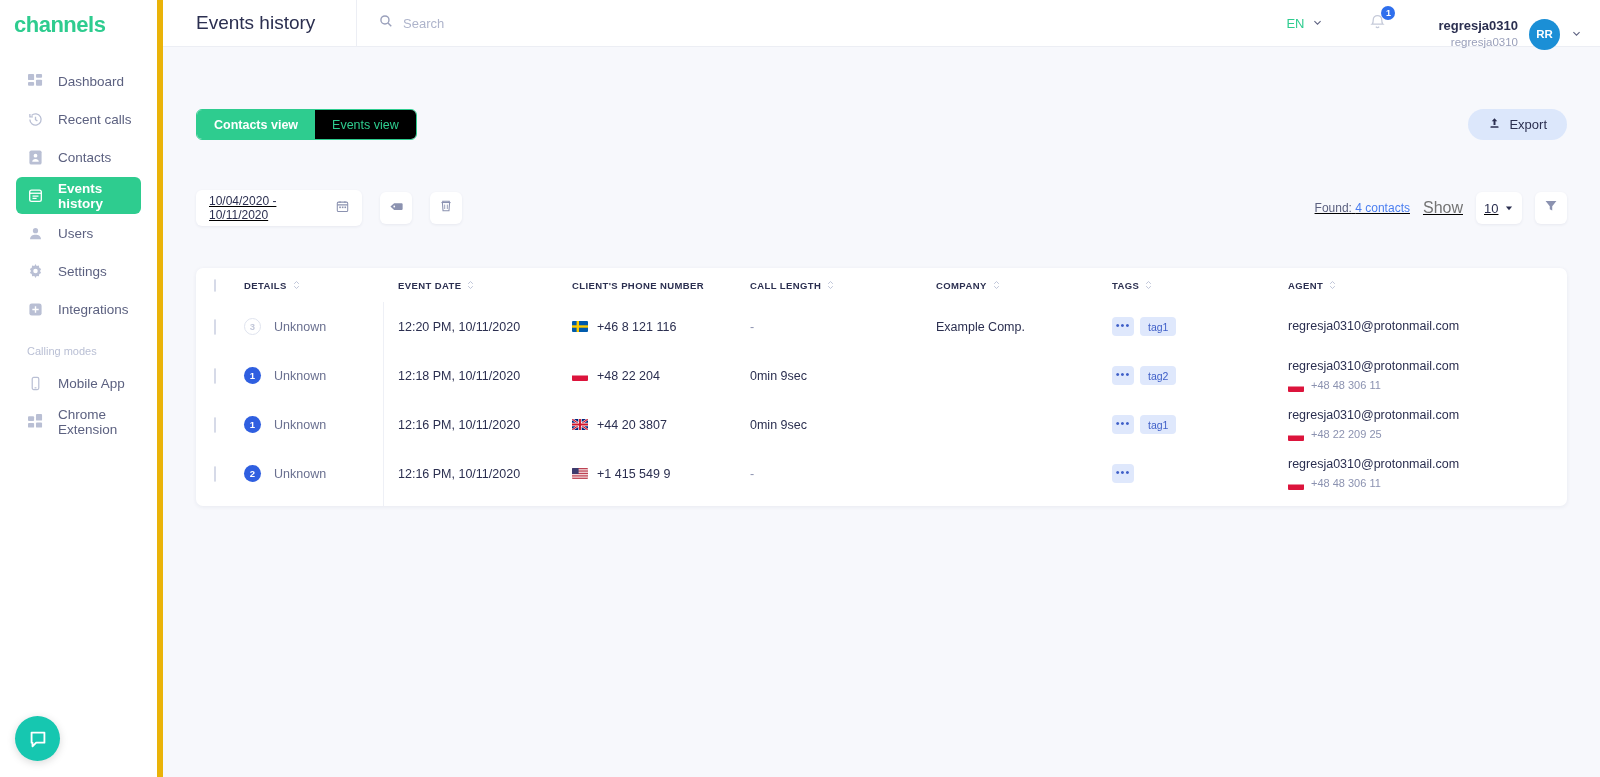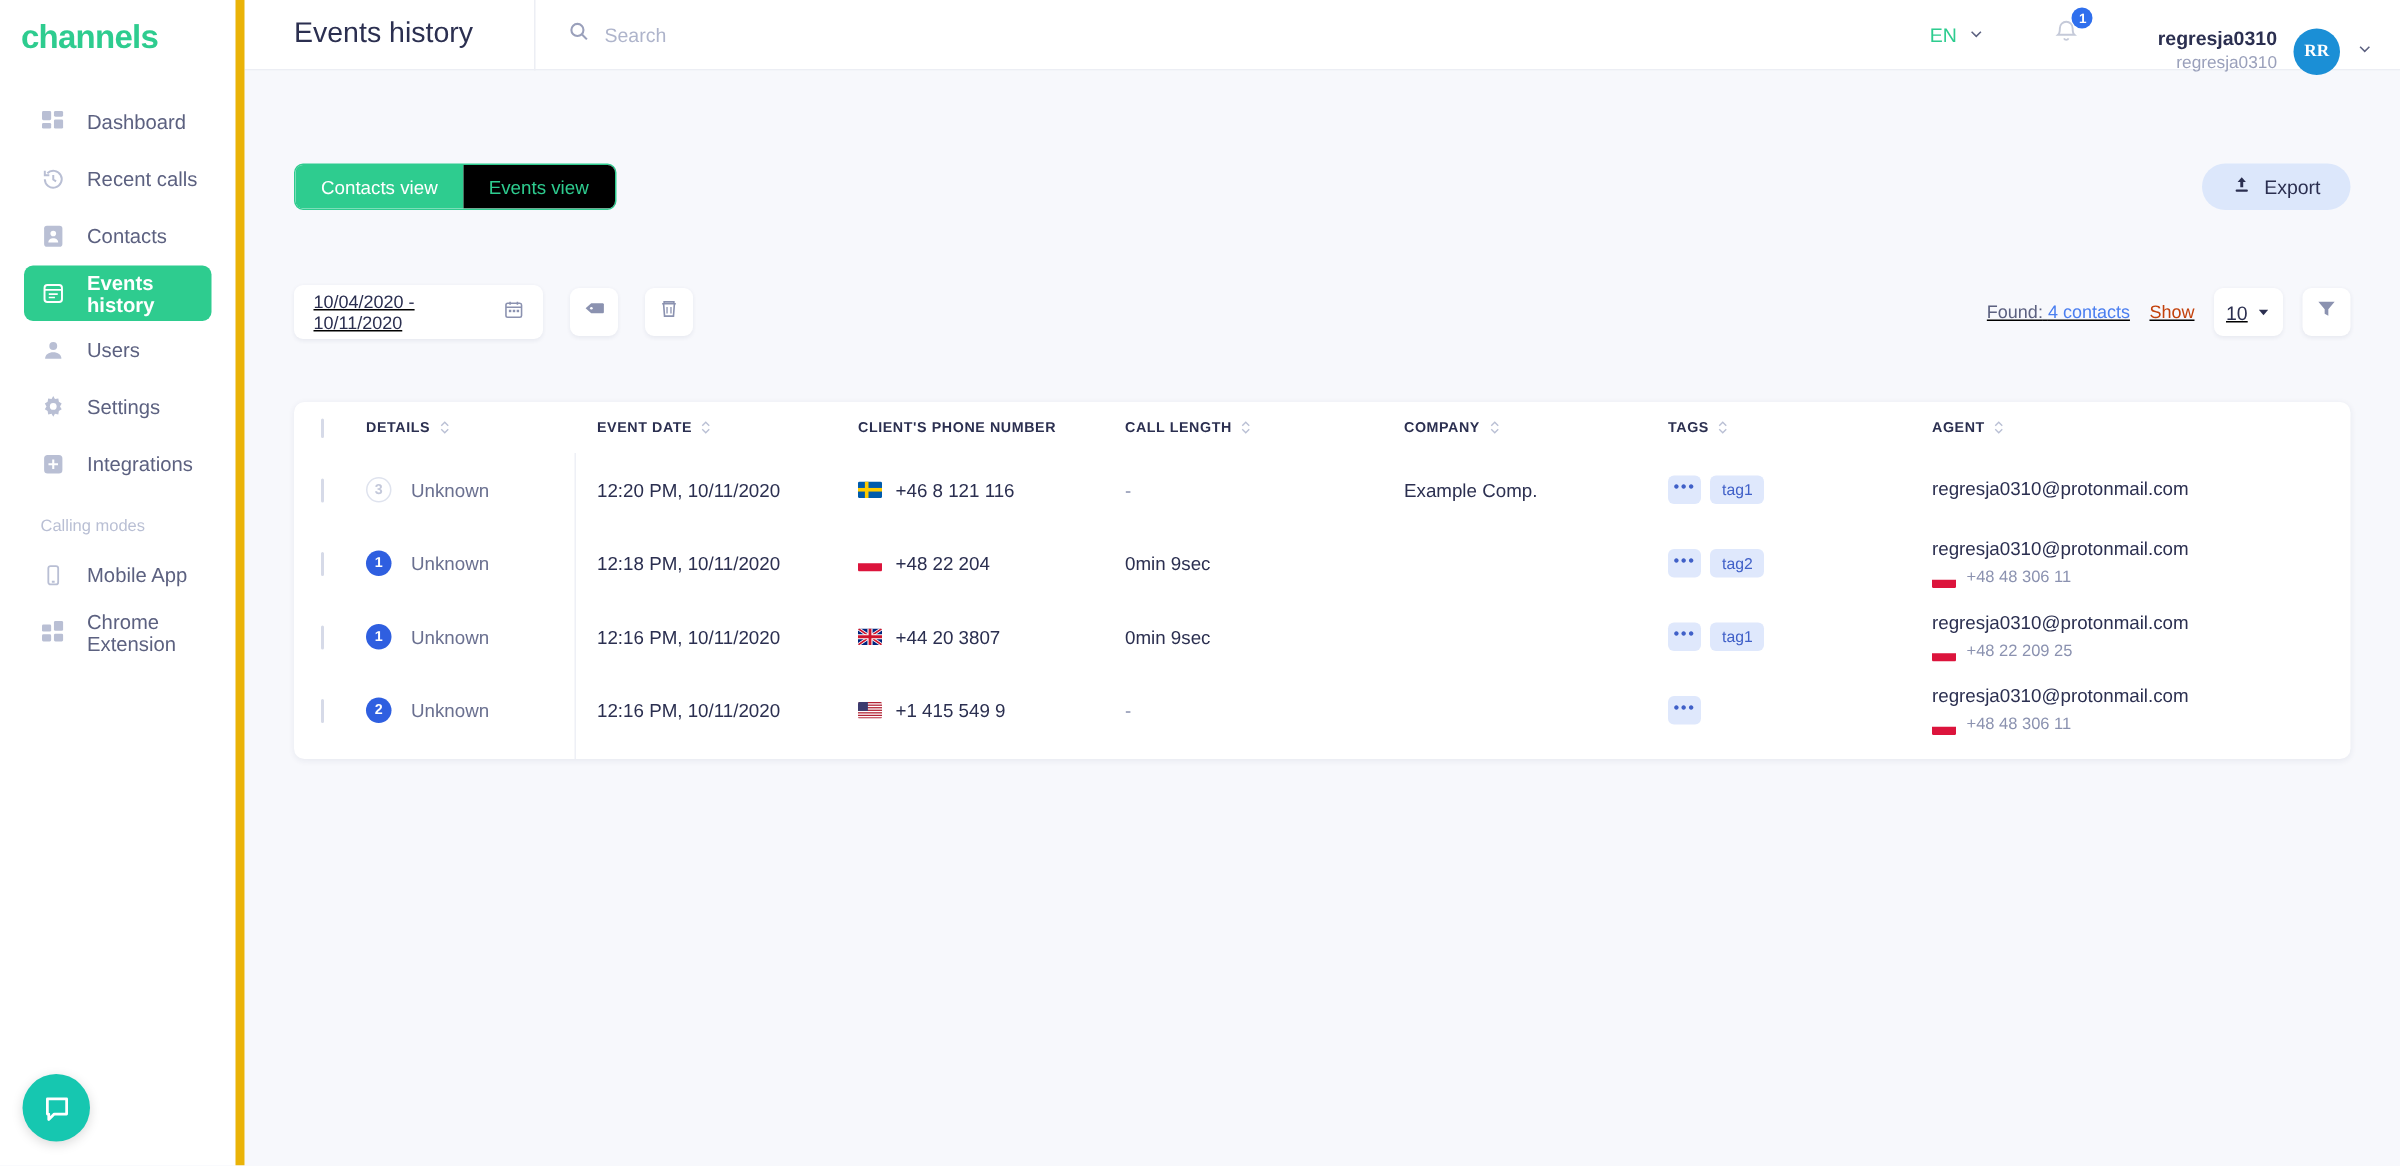--- a/index.html
+++ b/index.html
@@ -90,41 +90,41 @@
     padding: 0 3px;
   }
   .user-block { display: flex; align-items: center; gap: 11px; cursor: pointer; padding-left: 30px; margin-top: 22px;}
   .user-names { text-align: right; line-height: 1.35; }
   .user-name { font-size: 13px; font-weight: bold; color: #2b2f50; }
   .user-sub { font-size: 11.5px; color: #9aa0bb; }
   .avatar {
     width: 31px; height: 31px; border-radius: 50%;
     background: #1b8fd6; color: #fff;
     font-size: 11.5px; font-weight: bold;
-    display: flex; align-items: center; justify-content: center; font-family: Liberation Serif, serif;
+    display: flex; align-items: center; justify-content: center;
   }
 
   
   .content { flex: 1; padding: 0 33px; position: relative; }
 
   .toolbar-row {
     display: flex; align-items: center; justify-content: space-between;
     padding-top: 62px;
   }
   .view-toggle {
     display: flex; border-radius: 6px; overflow: hidden;
     border: 1px solid #2ecc8f; background: #fff;
     height: 31px;
   }
   .view-tab {
     display: flex; align-items: center; justify-content: center;
     padding: 0 17px; font-size: 12.5px; cursor: pointer;
     color: #2ecc8f; background: #000000;
   }
-  .view-tab.active { background: #2ecc8f; color: #fff; font-weight: normal; }
+  .view-tab.active { background: #2ecc8f; color: #fff; font-weight: bold; }
   .export-btn {
     display: flex; align-items: center; gap: 8px;
     background: #dce7fb; color: #2b2f50;
     border: none; border-radius: 17px;
     height: 31px; padding: 0 20px;
     font-size: 13px; cursor: pointer;
     font-family: "Liberation Sans", sans-serif;
   }
 
   .filter-row {
@@ -143,21 +143,21 @@
   }
   .sq-btn {
     width: 32px; height: 32px; background: #fff;
     border-radius: 6px; box-shadow: 0 1px 3px rgba(32,40,80,0.07);
     display: flex; align-items: center; justify-content: center;
     cursor: pointer; color: #8b92b0;
   }
   .filter-right { display: flex; align-items: center; gap: 13px; }
   .found-label { font-size: 12px; color: #5c6180; }
   .found-label b { color: #4a7ef0; font-weight: normal; }
-  .show-label { font-size: 12px; color: #c2410c; }
+  .show-label { font-size: 16px; color: #737373; }
   .show-select {
     width: 46px; height: 32px; background: #fff; border-radius: 6px;
     box-shadow: 0 1px 3px rgba(32,40,80,0.07);
     display: flex; align-items: center; justify-content: space-between;
     padding: 0 8px; font-size: 13px; color: #2b2f50; cursor: pointer;
   }
 
   
   .table-card {
     margin-top: 42px;

